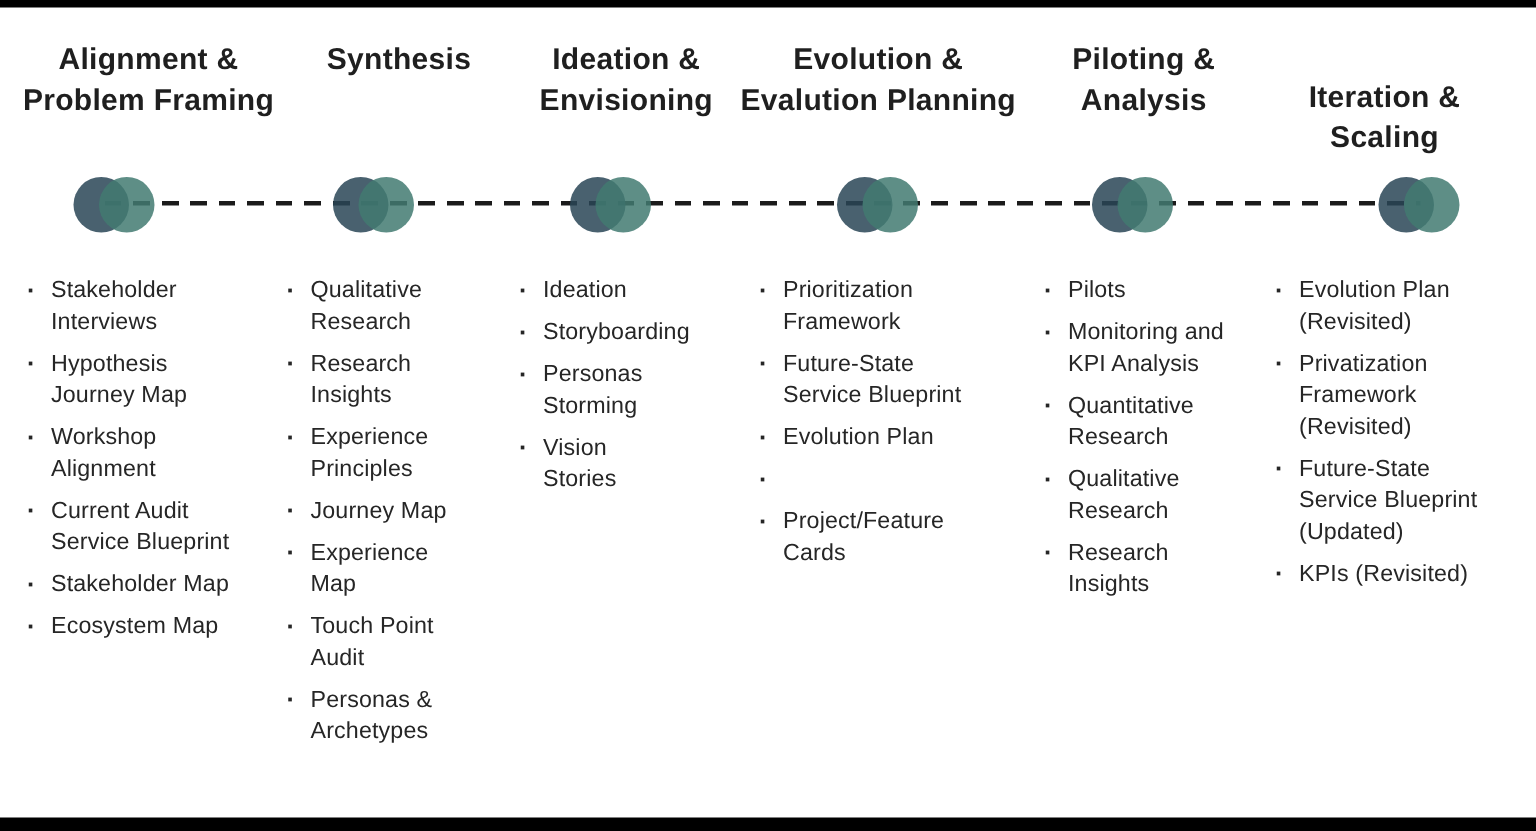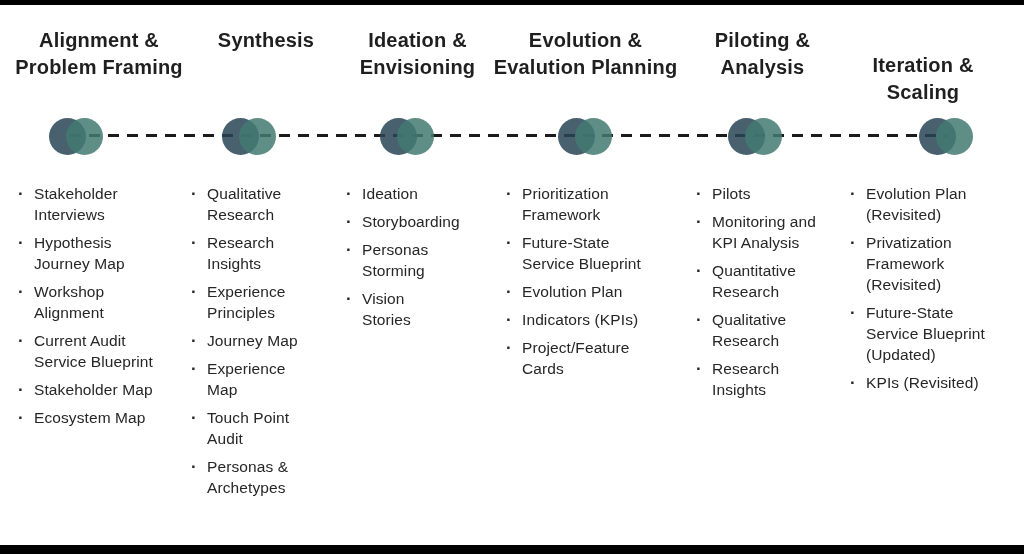--- a/index.html
+++ b/index.html
@@ -238,21 +238,20 @@
         </div>
         <div class="list-item">
           <span class="bullet">·</span>
           <div class="lines">
             <div>Evolution Plan</div>
           </div>
         </div>
         <div class="list-item">
           <span class="bullet">·</span>
           <div class="lines">
-            <div>Indicators (KPIs)</div>
           </div>
         </div>
         <div class="list-item">
           <span class="bullet">·</span>
           <div class="lines">
             <div>Project/Feature</div>
             <div>Cards</div>
           </div>
         </div>
       </div>

